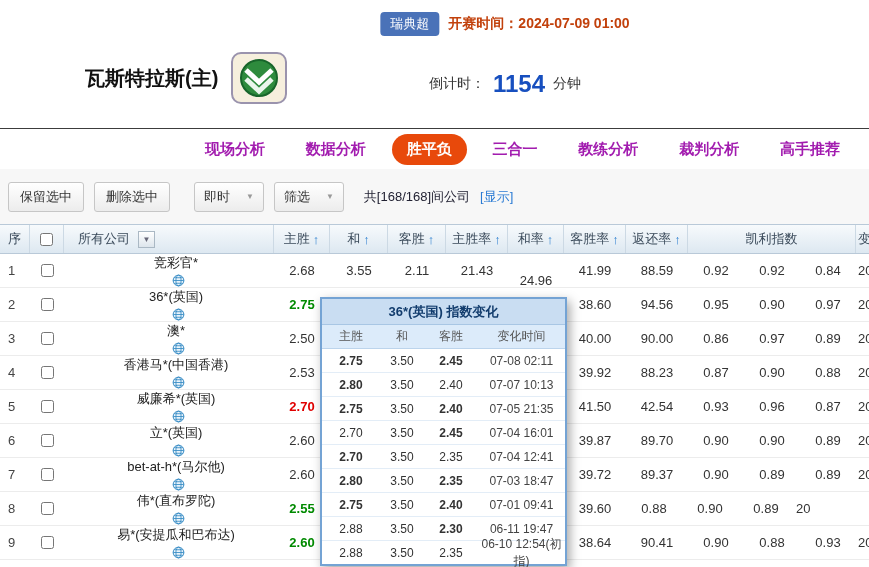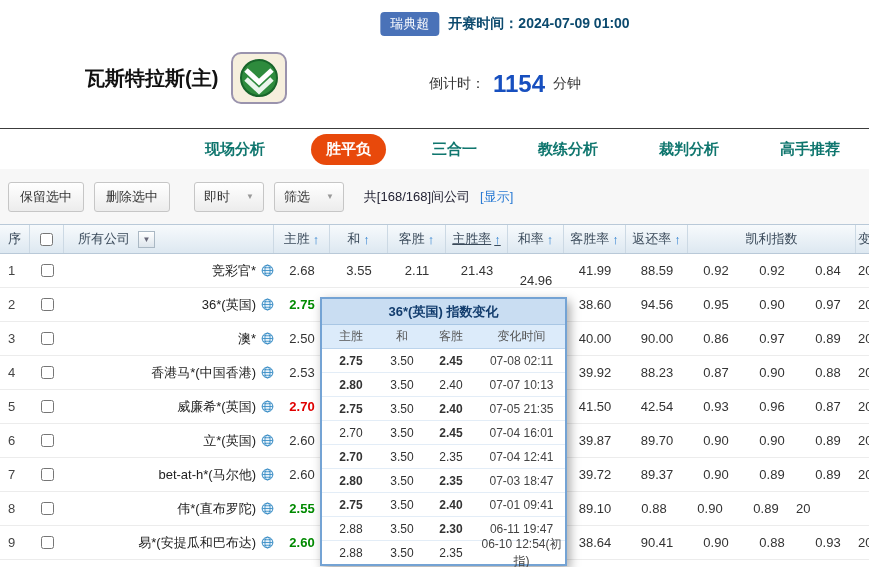--- a/index.html
+++ b/index.html
@@ -3,42 +3,42 @@
 <meta charset="utf-8">
 <style>
   html,body{margin:0;padding:0;background:#fff;}
   .page{position:relative;width:869px;height:567px;overflow:hidden;background:#fff;
         font-family:"Liberation Sans","DejaVu Sans",sans-serif;}
 
   
   .topline{position:absolute;left:505px;top:12px;transform:translateX(-50%);
            display:flex;align-items:center;gap:9px;white-space:nowrap;}
   .badge{background:#4a72b8;color:#fff;font-size:13px;padding:3px 10px;border-radius:4px;}
-  .ktime{font-size:14px;font-weight:bold;color:#0c4a6e;}
+  .ktime{font-size:14px;font-weight:bold;color:#c2410c;}
 
   .team-home{position:absolute;left:85px;top:52px;display:flex;align-items:center;gap:13px;}
   .team-away{position:absolute;right:12px;top:52px;display:flex;align-items:center;gap:11px;}
   .tname{font-size:20px;font-weight:bold;color:#111;}
   .logo-box{width:56px;height:52px;border-radius:10px;display:flex;align-items:center;
             justify-content:center;box-sizing:border-box;}
   .home-box{border:2px solid #9a93ad;background:#f6efdd;}
   .away-box{border:2px solid #8f8fa0;background:#fff;overflow:hidden;}
   .away-box svg{border-radius:6px;}
 
   .countdown{position:absolute;left:505px;top:70px;transform:translateX(-50%);
              display:flex;align-items:center;gap:5px;white-space:nowrap;}
   .cd-label,.cd-unit{font-size:14px;color:#333;}
   .cd-num{font-size:24px;font-weight:bold;color:#174fbf;margin:0 3px;}
 
   
   .nav{position:absolute;top:128px;left:0;right:0;height:40px;background:#fff;
        border-top:1px solid #3c3c3c;border-bottom:1px solid #e2e2e2;}
   .tabs{position:absolute;left:190px;right:14px;top:0;height:100%;
         display:flex;justify-content:space-between;align-items:center;}
-  .tab{font-size:15px;font-weight:bold;color:#0f766e;cursor:pointer;padding:6px 15px;border-radius:16px;}
+  .tab{font-size:15px;font-weight:bold;color:#a21caf;cursor:pointer;padding:6px 15px;border-radius:16px;}
   .tab-active{background:#e8490b;color:#fff;}
 
   
   .toolbar{position:absolute;top:169px;left:0;right:0;height:55px;background:#f7f7f7;
            display:flex;align-items:center;padding-left:8px;gap:10px;box-sizing:border-box;}
   .btn{background:linear-gradient(#fff,#ececec);border:1px solid #c6c6c6;border-radius:3px;
        padding:5px 11px;font-size:13px;color:#333;cursor:pointer;
        font-family:"Liberation Sans","DejaVu Sans",sans-serif;}
   .dd{display:inline-flex;align-items:center;gap:16px;background:linear-gradient(#fff,#ececec);
       border:1px solid #c6c6c6;border-radius:3px;padding:5px 9px;font-size:13px;color:#333;cursor:pointer;}
@@ -56,21 +56,21 @@
   .th.left{justify-content:flex-start;padding-left:8px;}
   .th.comp{justify-content:flex-start;padding-left:14px;}
   .th.chg{justify-content:flex-start;padding-left:2px;border-right:none;}
   .sort{color:#2f80d0;font-weight:bold;font-size:13px;cursor:pointer;}
   .filterbox{width:15px;height:15px;border:1px solid #aab8c4;background:linear-gradient(#fff,#dde5ec);
              font-size:8px;color:#667;display:flex;align-items:center;justify-content:center;
              margin-left:5px;cursor:pointer;}
   .tr{display:flex;height:33px;border-bottom:1px solid #ececec;background:#fff;}
   .td{display:flex;align-items:center;justify-content:center;font-size:13px;color:#333;box-sizing:border-box;}
   .td.idx{justify-content:flex-start;padding-left:8px;color:#444;}
-  .td.left{justify-content:flex-end;padding-left:14px;}
+  .td.left{justify-content:space-between;padding-left:14px;flex-direction:column;}
   .td.chg{justify-content:flex-start;padding-left:2px;}
   .td.kelly{justify-content:flex-start;}
   .td.kelly span{display:inline-block;width:56px;text-align:center;}
   .cname{cursor:pointer;color:#222;}
   .globe{margin-left:5px;display:flex;cursor:pointer;}
   .green{color:#008a00;font-weight:bold;}
   .red{color:#e00000;font-weight:bold;}
   input[type=checkbox]{width:13px;height:13px;margin:0;cursor:pointer;}
 
   
@@ -110,20 +110,21 @@
   <div class="countdown">
     <span class="cd-label">倒计时：</span>
     <span class="cd-num">1154</span>
     <span class="cd-unit">分钟</span>
   </div>
 
 
   <div class="nav">
     <div class="tabs" id="nav-tabs">
         <div class="tab">现场分析</div>
+        <div class="tab">数据分析</div>
         <div class="tab tab-active">胜平负</div>
         <div class="tab">三合一</div>
         <div class="tab">教练分析</div>
         <div class="tab">裁判分析</div>
         <div class="tab">高手推荐</div>
       </div>
   </div>
 
   <div class="toolbar">
     <button class="btn">保留选中</button>
@@ -157,21 +158,21 @@
           <span class="sort">↑</span>
         </div>
         <div class="th" style="width: 58px;">
           <span>和</span>
           <span class="sort">↑</span>
         </div>
         <div class="th" style="width: 58px;">
           <span>客胜</span>
           <span class="sort">↑</span>
         </div>
-        <div class="th" style="width: 62px; text-decoration: underline;">
+        <div class="th" style="width: 62px;">
           <span>主胜率</span>
           <span class="sort">↑</span>
         </div>
         <div class="th" style="width: 56px;">
           <span>和率</span>
           <span class="sort">↑</span>
         </div>
         <div class="th" style="width: 62px;">
           <span>客胜率</span>
           <span class="sort">↑</span>
@@ -420,21 +421,21 @@
                 <line x1="2.8" y1="4.6" x2="13.2" y2="4.6" stroke="#2e86c1"></line>
                 <line x1="2.8" y1="11.4" x2="13.2" y2="11.4" stroke="#2e86c1"></line>
               </svg>
             </span>
           </div>
           <div class="td green" style="width: 56px;">2.55</div>
           <div class="td" style="width: 58px;"></div>
           <div class="td" style="width: 58px;"></div>
           <div class="td" style="width: 62px;"></div>
           <div class="td" style="width: 56px;"></div>
-          <div class="td" style="width: 62px;">89.10</div>
+          <div class="td" style="width: 62px;">39.60</div>
           <div class="td kelly" style="width: 168px;">
             <span>0.88</span>
             <span>0.90</span>
             <span>0.89</span>
           </div>
           <div class="td chg" style="width: 60px;">20</div>
         </div>
         <div class="tr">
           <div class="td idx" style="width: 30px;">9</div>
           <div class="td" style="width: 34px;">

